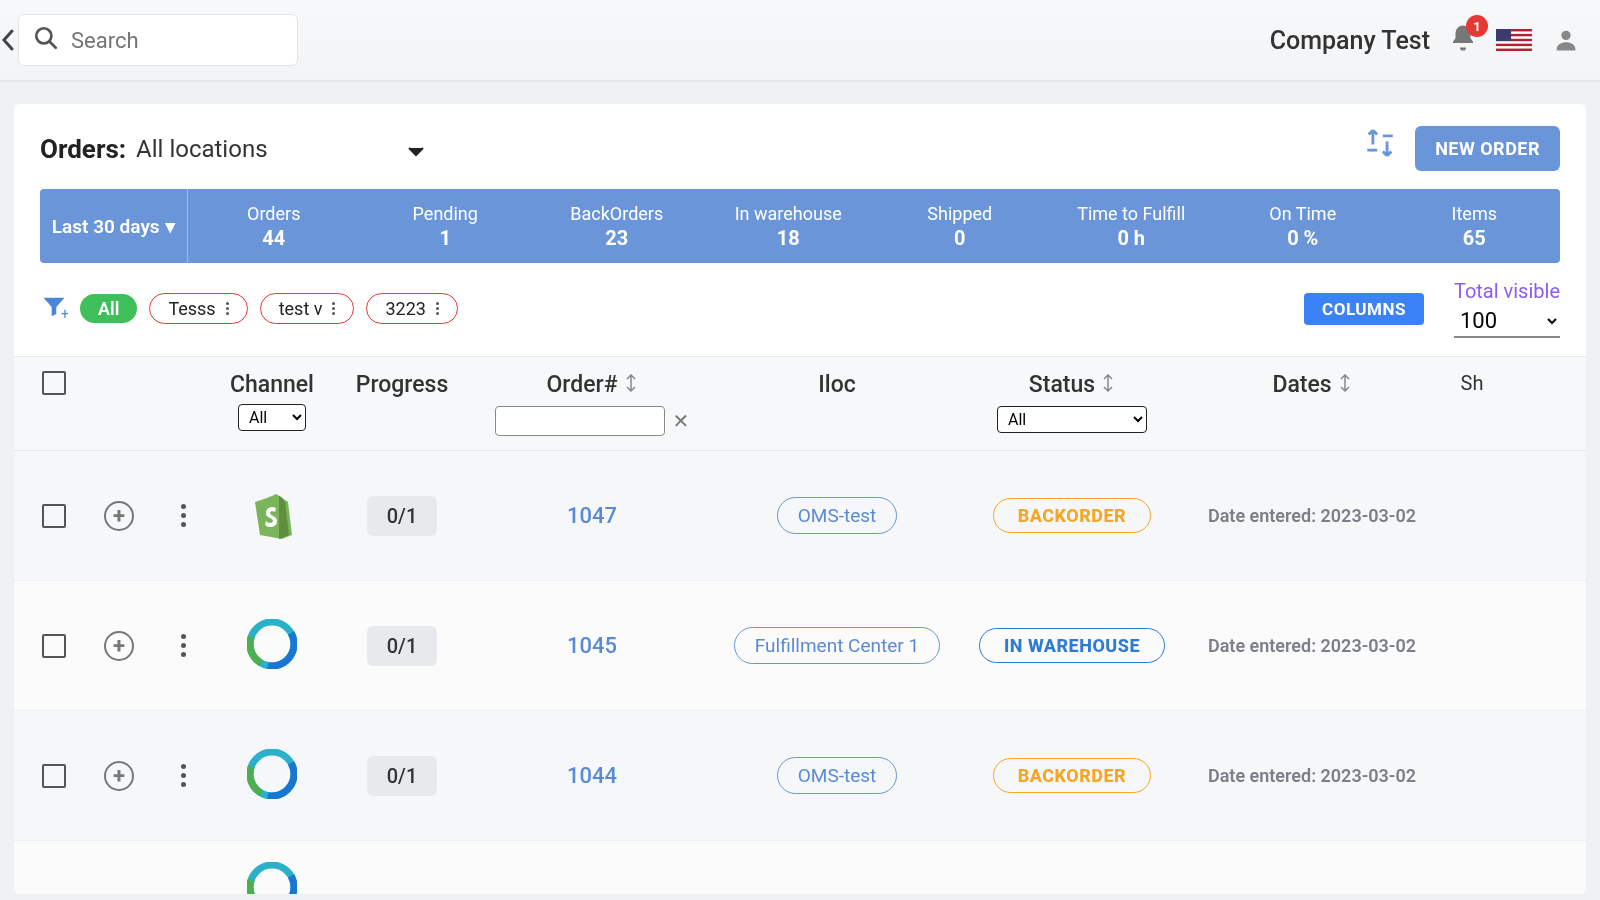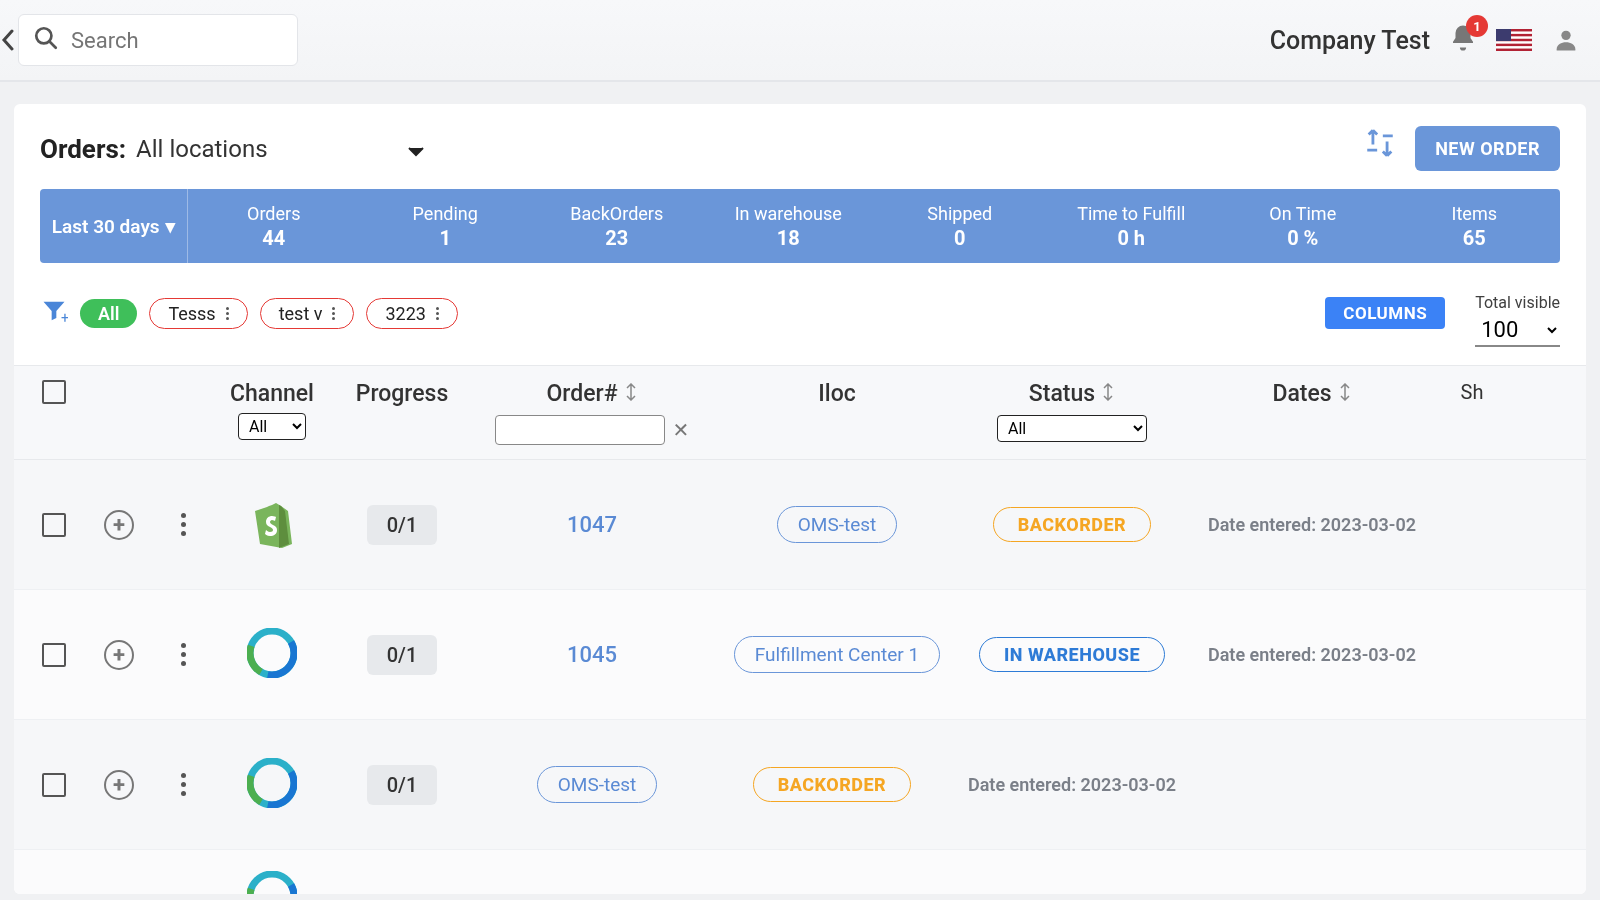--- a/index.html
+++ b/index.html
@@ -41,21 +41,21 @@
   .filters-row { display:flex; align-items:center; padding:16px 0 10px 0; gap:12px;}
   .funnel-ic { color:#4a86d8; cursor:pointer; }
   .pill { border-radius:999px; padding:4px 18px; font-size:18px; display:inline-flex; align-items:center; gap:10px; cursor:pointer;}
   .pill.all { background:#3fbf5a; color:#fff; font-weight:600;}
   .pill.outline { background:#fff; border:1.5px solid #e53935; color:#222; }
   .pill .dots { display:flex; flex-direction:column; gap:2px;}
   .pill .dots span{ width:3px;height:3px;background:#555;border-radius:50%;}
   .filters-spacer { flex:1;}
   .columns-btn { background:#3b82f6; color:#fff; font-weight:700; border:none; border-radius:4px; padding:6px 18px; font-size:17px; letter-spacing:0.5px; cursor:pointer;text-align:right;}
   .total-visible { margin-left:18px; display:flex; flex-direction:column; gap:2px;}
-  .tv-label { font-size:16px; color:#404040;margin-top:14px;}
+  .tv-label { font-size:20px; color:#8b5cf6;}
   .tv-select { border:none; border-bottom:2px solid #888; font-size:22px; padding:2px 24px 2px 2px; background:transparent; appearance:auto; cursor:pointer;}
 
   hr.sep { border:none; border-top:1px solid #e7e9ec; margin:8px 0 0 0;}
 
   
   .thead { display:flex; align-items:flex-start; background:#f7f8fa; border-bottom:1px solid #e7e9ec; padding:14px 0; }
   .col { display:flex; align-items:center; justify-content:center; }
   .col.check { width:70px; padding-left:28px; justify-content:flex-start;}
   .col.expand { width:70px;}
   .col.menu { width:58px;}
@@ -401,20 +401,23 @@
         <div class="col channel">
           <span><svg class="channel-logo" viewBox="0 0 50 50">
               <circle cx="25" cy="25" r="22" fill="none" stroke="#2bb0c9" stroke-width="7"></circle>
               <circle cx="25" cy="25" r="22" fill="none" stroke="#1976d2" stroke-width="7" stroke-dasharray="50 88" transform="rotate(-30 25 25)"></circle>
               <circle cx="25" cy="25" r="22" fill="none" stroke="#4caf50" stroke-width="7" stroke-dasharray="30 108" transform="rotate(120 25 25)"></circle>
             </svg></span>
         </div>
         <div class="col progress">
           <span class="progress-chip">0/1</span>
         </div>
+        <div class="col order">
+          <span class="order-link">1044</span>
+        </div>
         <div class="col iloc">
           <span class="iloc-chip">OMS-test</span>
         </div>
         <div class="col status">
           <span class="status-chip backorder">BACKORDER</span>
         </div>
         <div class="col dates">
           <span class="date-text">Date entered: 2023-03-02</span>
         </div>
         <div class="col sh"></div>

